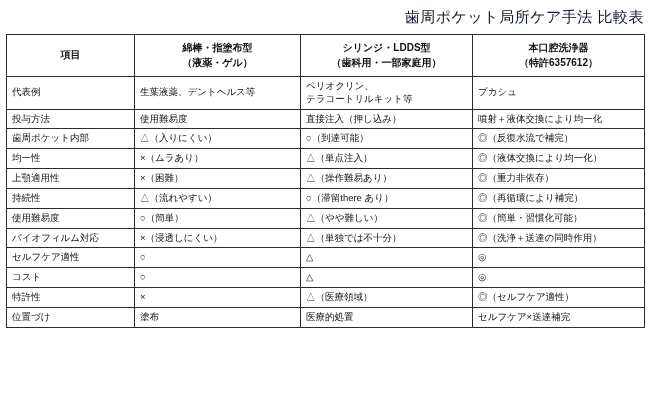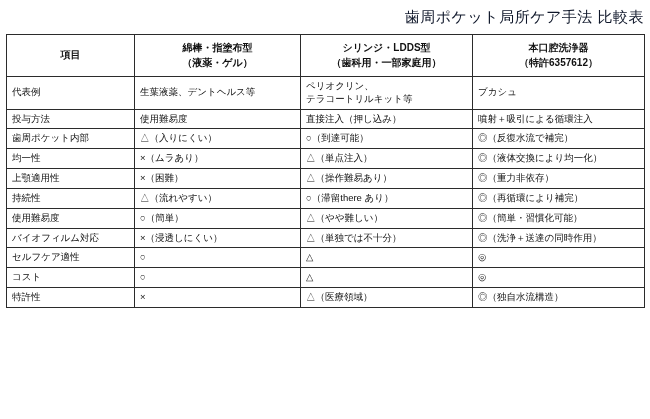--- a/index.html
+++ b/index.html
@@ -118,21 +118,21 @@
         </tr>
         <tr>
           <td class="rowlabel">投与方法</td>
           <td>
             <span class="line">使用難易度</span>
           </td>
           <td>
             <span class="line">直接注入（押し込み）</span>
           </td>
           <td>
-            <span class="line">噴射＋吸引による循環注入</span>
+            <span class="line">噴射＋液体交換により均一化</span>
           </td>
         </tr>
         <tr>
           <td class="rowlabel">歯周ポケット内部</td>
           <td>
             <span class="line">△（入りにくい）</span>
           </td>
           <td>
             <span class="line">○（到達可能）</span>
           </td>
@@ -226,18 +226,30 @@
         </tr>
         <tr>
           <td class="rowlabel">特許性</td>
           <td>
             <span class="line">×</span>
           </td>
           <td>
             <span class="line">△（医療領域）</span>
           </td>
           <td>
-            <span class="line">◎（独自水流構造）</span>
+            <span class="line">◎（セルフケア適性）</span>
+          </td>
+        </tr>
+        <tr>
+          <td class="rowlabel">位置づけ</td>
+          <td>
+            <span class="line">塗布</span>
+          </td>
+          <td>
+            <span class="line">医療的処置</span>
+          </td>
+          <td>
+            <span class="line">セルフケア×送達補完</span>
           </td>
         </tr>
       </tbody>
   </table>
 </div>
 
 </body></html>

